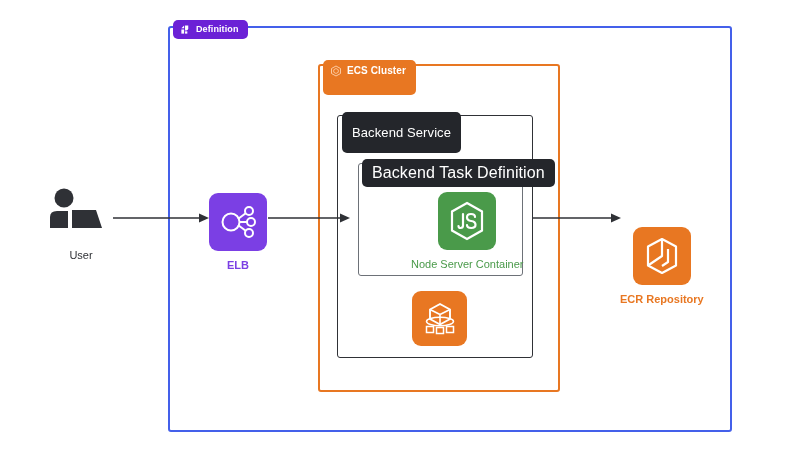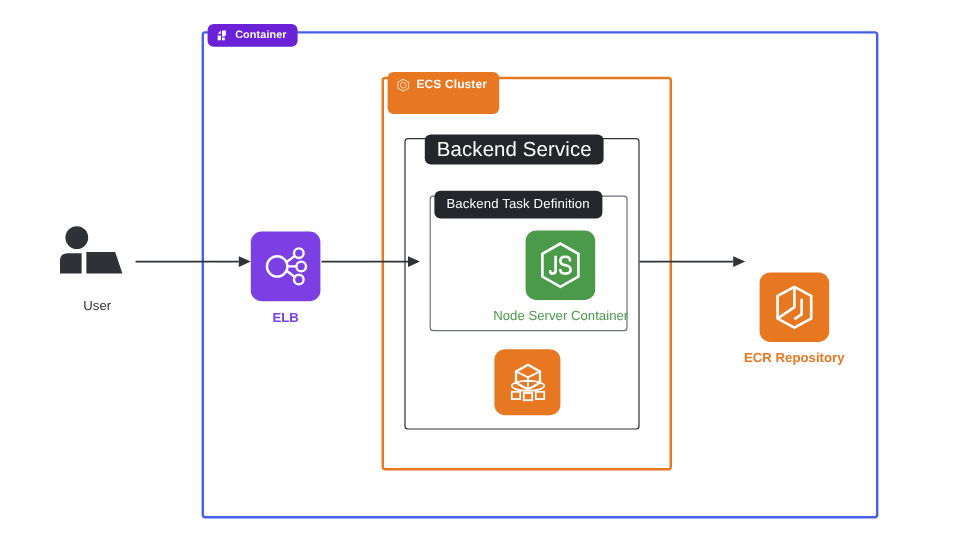--- a/index.html
+++ b/index.html
@@ -81,34 +81,34 @@
     background: #6b21d6;
     font-size: 9px;
   }
   .badge-ecs {
     left: 323px;
     top: 60px;
     background: #e87722;
     padding: 5px 10px 18px 7px;
   }
   .badge-service {
-    left: 354px;
+    left: 342px;
     top: 112px;
     background: #24262b;
-    padding: 4px 10px;
+    padding: 14px 10px;
     font-weight: 400;
-    font-size: 17px;
+    font-size: 13px;
   }
   .badge-taskdef {
     left: 362px;
     top: 159px;
     background: #24262b;
     padding: 6px 10px;
     font-weight: 400;
-    font-size: 11px;
+    font-size: 16px;
   }
   .badge-icon {
     display: inline-flex;
     align-items: center;
     justify-content: center;
     flex: 0 0 auto;
   }
 
   
   .node {
@@ -187,21 +187,21 @@
 
   <div class="badge badge-localstack">
     <span class="badge-icon">
       <svg width="11" height="11" viewBox="0 0 24 24">
         <path d="M3 9 L9 3 L9 9 L3 9 Z" fill="#ffffff"></path>
         <path d="M11 3 L18 3 L18 10 Q18 14 14 14 L11 14 Z" fill="#ffffff"></path>
         <path d="M3 12 L9 12 L9 21 L3 21 Z" fill="#ffffff"></path>
         <path d="M11 16 L16 16 L16 21 L11 21 Z" fill="#ffffff"></path>
       </svg>
     </span>
-    <span>Container</span>
+    <span>Definition</span>
   </div>
 
   <div class="badge badge-ecs">
     <span class="badge-icon">
       <svg width="12" height="12" viewBox="0 0 24 24">
         <polygon points="12,2 21,7 21,17 12,22 3,17 3,7" fill="none" stroke="#ffd9b8" stroke-width="1.7"></polygon>
         <polygon points="12,7 16.5,9.5 16.5,14.5 12,17 7.5,14.5 7.5,9.5" fill="none" stroke="#ffd9b8" stroke-width="1.5"></polygon>
       </svg>
     </span>
     <span>ECS Cluster</span>

